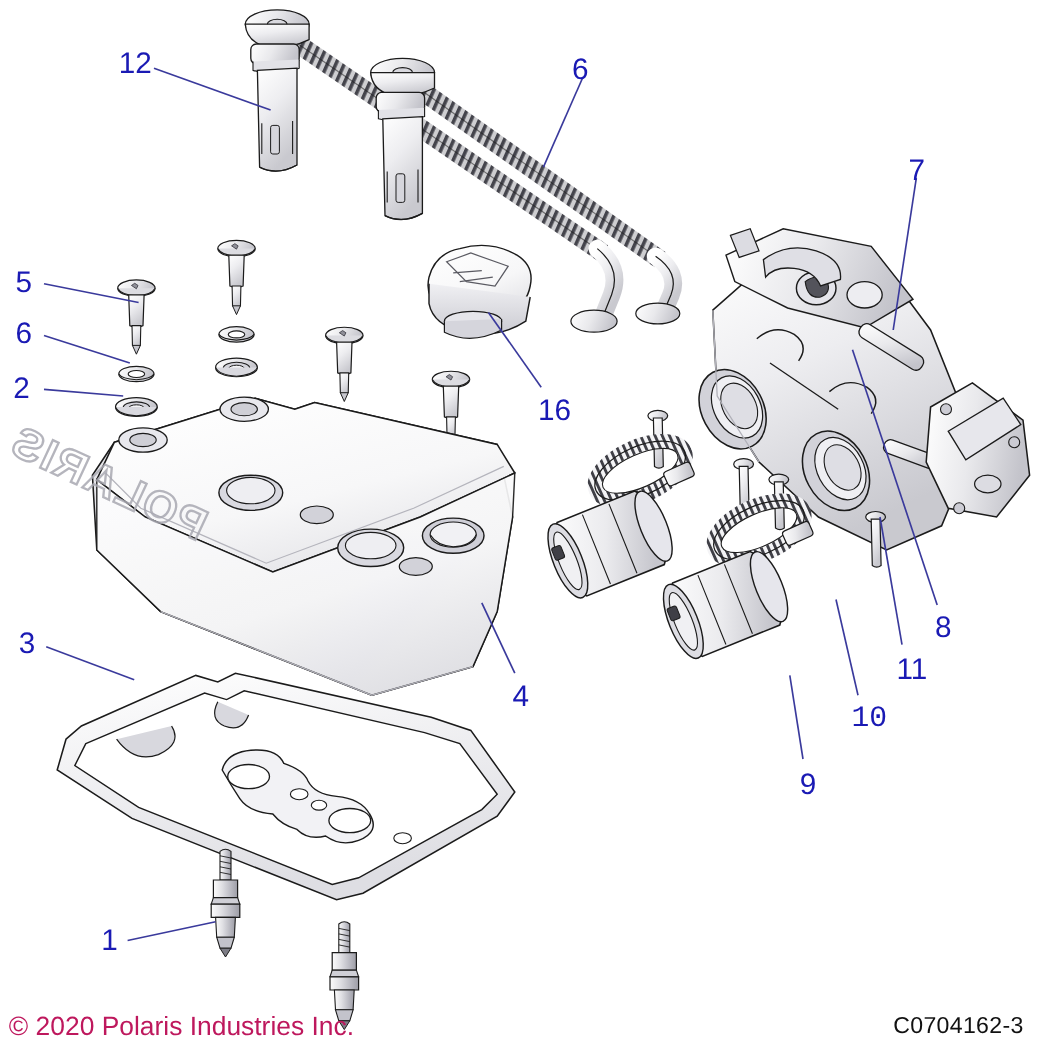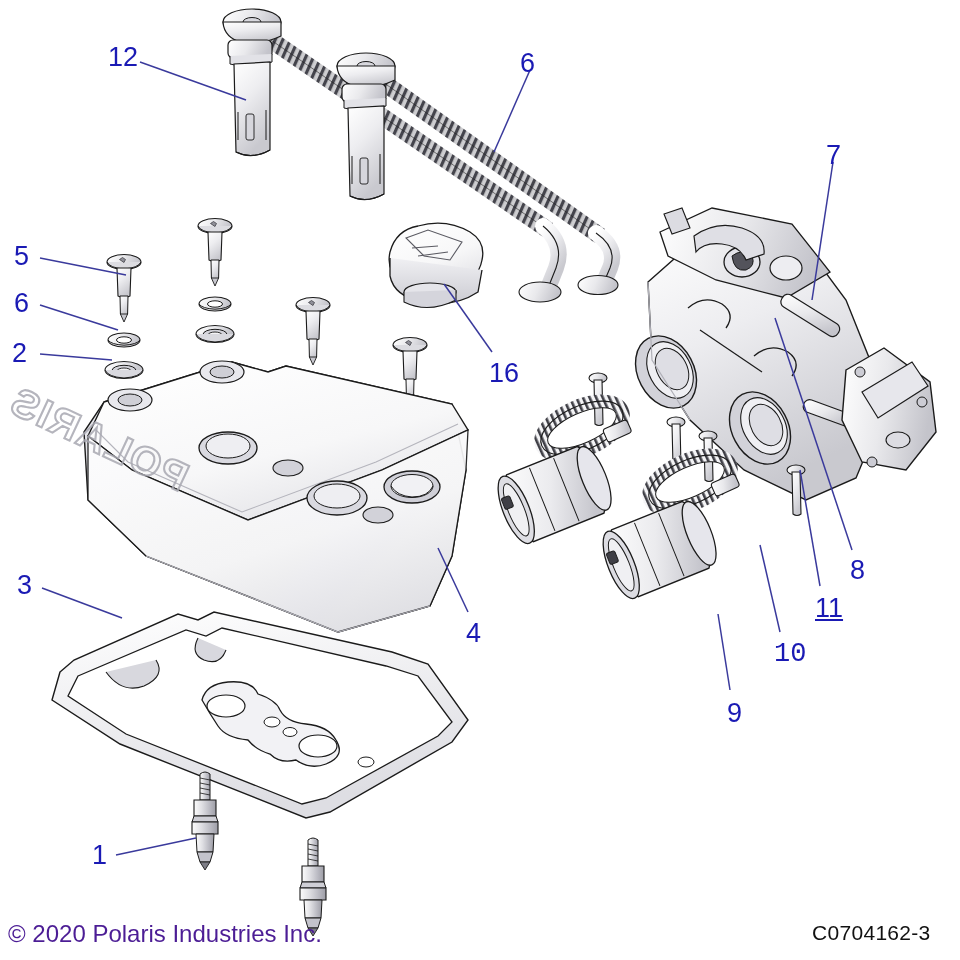--- a/index.html
+++ b/index.html
@@ -4,21 +4,21 @@
 <style>
   html,body{margin:0;padding:0;background:#ffffff;}
   body{width:960px;height:960px;overflow:hidden;
        font-family:"Liberation Sans",sans-serif;color:#000;}
   #stage{position:relative;width:960px;height:960px;background:#fff;}
   svg.layer{position:absolute;left:0;top:0;width:960px;height:960px;}
   .callout{position:absolute;font-family:"Liberation Sans",sans-serif;
            font-size:27px;font-weight:400;color:#1a1ab4;line-height:1;
            letter-spacing:0px;white-space:nowrap;text-align:center;}
   #footer-copy{position:absolute;left:8px;top:920px;font-size:24px;
-               color:#4c1d95;white-space:nowrap;}
+               color:#be185d;white-space:nowrap;}
   #footer-part{position:absolute;left:812px;top:921px;font-size:21px;
                color:#111;white-space:nowrap;letter-spacing:.3px;}
 </style>
 </head>
 <body>
 
 <div id="stage">
 
   <svg class="layer" viewBox="0 0 960 960">
     <defs>
@@ -332,21 +332,21 @@
       <div class="callout" style="left: 92px; top: 842px;">1</div>
       <div class="callout" style="left: 12px; top: 340px;">2</div>
       <div class="callout" style="left: 17px; top: 572px;">3</div>
       <div class="callout" style="left: 466px; top: 620px;">4</div>
       <div class="callout" style="left: 14px; top: 243px;">5</div>
       <div class="callout" style="left: 14px; top: 290px;">6</div>
       <div class="callout" style="left: 826px; top: 142px;">7</div>
       <div class="callout" style="left: 850px; top: 557px;">8</div>
       <div class="callout" style="left: 727px; top: 700px;">9</div>
       <div class="callout" style="left: 774px; top: 641px; font-family: Liberation Mono, monospace;">10</div>
-      <div class="callout" style="left: 815px; top: 595px; text-decoration: underline;">11</div>
+      <div class="callout" style="left: 815px; top: 595px;">11</div>
       <div class="callout" style="left: 108px; top: 44px;">12</div>
       <div class="callout" style="left: 520px; top: 50px;">6</div>
       <div class="callout" style="left: 489px; top: 360px;">16</div>
     </div>
 
   <div id="footer-copy">© 2020 Polaris Industries Inc.</div>
   <div id="footer-part">C0704162-3</div>
 </div>
 
 </body></html>

